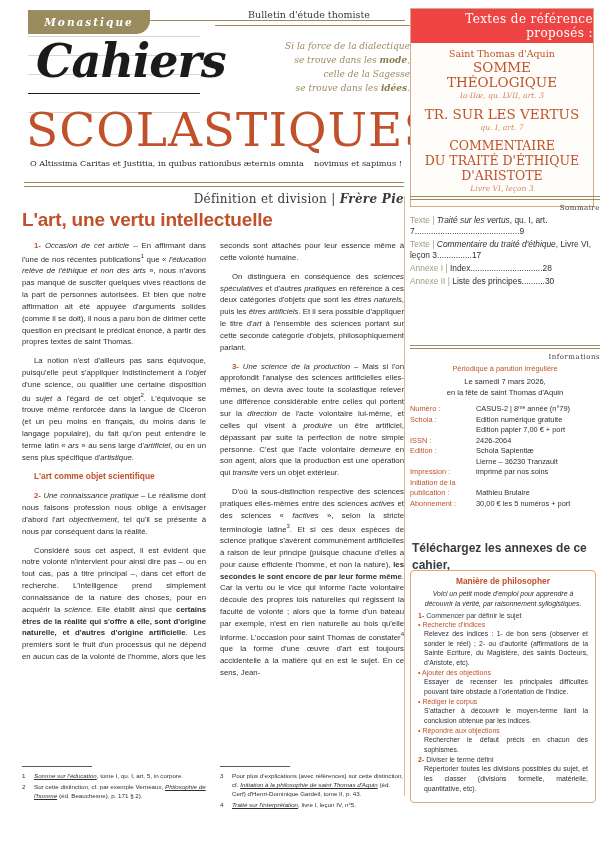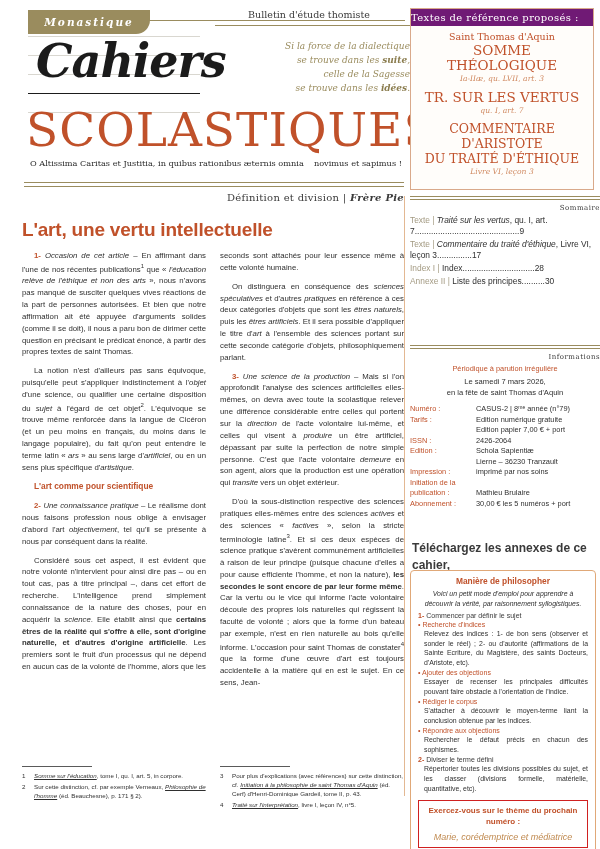--- a/index.html
+++ b/index.html
@@ -143,24 +143,24 @@
 
   
   .article {
     position: absolute;
     left: 22px; top: 192px;
     width: 382px;
   }
   .kicker {
     text-align: right;
     font-family: "DejaVu Serif", serif;
-    font-size: 10px;
+    font-size: 12px;
     color: #3a3a3a;
     letter-spacing: .3px;
-    margin: 0 0 16px 0;
+    margin: 0 0 3px 0;
   }
   .kicker .author { font-style: italic; font-weight: bold; }
   .article-title {
     font-family: "Liberation Sans", sans-serif;
     font-size: 19px;
     font-weight: bold;
     color: #c0512a;
     margin: 2px 0 9px 0;
     letter-spacing: -0.2px;
   }
@@ -224,26 +224,26 @@
   .ref-box {
     position: absolute;
     left: 0; top: 8px;
     width: 184px;
     border: 1.2px solid #d9a98a;
     background: #fffdfa;
     box-sizing: border-box;
     padding: 0 0 6px 0;
   }
   .ref-head {
-    background: #701a75;
+    background: #ef4444;
     color: #ffffff;
     font-family: "DejaVu Serif", serif;
-    font-size: 10px;
+    font-size: 12px;
     letter-spacing: .4px;
-    text-align: left;
+    text-align: right;
     padding: 3px 0;
   }
   .ref-body { text-align: center; padding: 5px 8px 0 8px; }
   .ref-author {
     font-family: "DejaVu Serif", serif;
     color: #c0512a;
     font-size: 9.5px;
     margin-bottom: 1px;
   }
   .ref-work {
@@ -424,21 +424,21 @@
         <i style="top:19px"></i>
         <i style="top:38px"></i>
         <i style="top:57px"></i>
         <i style="top:76px"></i>
     </div>
     <div class="cahiers">Cahiers</div>
     <div class="cahiers-underline"></div>
 
     <div class="epigraph">
       <div>Si la force de la dialectique</div>
-      <div><span>se trouve dans les </span><b>suite</b><span>,</span></div>
+      <div><span>se trouve dans les </span><b>mode</b><span>,</span></div>
       <div>celle de la Sagesse</div>
       <div><span>se trouve dans les </span><b>idées</b><span>.</span></div>
     </div>
 
     <div class="scolastiques">SCOLASTIQUES</div>
     <div class="latin-line">
       <span>O Altissima Caritas et Justitia, in quibus rationibus æternis omnia</span>
       <span>novimus et sapimus !</span>
     </div>
     <div class="double-rule"></div>
@@ -453,21 +453,21 @@
     <div class="cols">
 
       <p>
         <span class="num">1-</span><span> </span><i>Occasion de cet article</i><span> – </span><span>En affirmant dans l'une de nos récentes publications</span><sup>1</sup><span> que « </span><i>l'éducation relève de l'éthique et non des arts</i><span> », nous n'avons pas manqué de susciter quelques vives réactions de la part de personnes autorisées. Et bien que notre affirmation ait été appuyée d'arguments solides (comme il se doit), il nous a paru bon de dirimer cette question en précisant le prédicat énoncé, à partir des propres textes de saint Thomas.</span>
       </p>
 
       <p>
         <span>La notion n'est d'ailleurs pas sans équivoque, puisqu'elle peut s'appliquer indistinctement à l'</span><i>objet</i><span> d'une science, ou qualifier une certaine disposition du </span><i>sujet</i><span> à l'égard de cet objet</span><sup>2</sup><span>. L'équivoque se trouve même renforcée dans la langue de Cicéron (et un peu moins en français, du moins dans le langage populaire), du fait qu'on peut entendre le terme latin « </span><i>ars</i><span> » au sens large d'</span><i>artificiel</i><span>, ou en un sens plus spécifique d'</span><i>artistique</i><span>.</span>
       </p>
 
-      <p class="subhead">L'art comme pour scientifique</p>
+      <p class="subhead">L'art comme objet scientifique</p>
 
       <p>
         <span class="num">2-</span><span> </span><i>Une connaissance pratique</i><span> – </span><span>Le réalisme dont nous faisons profession nous oblige à envisager d'abord l'art </span><i>objectivement</i><span>, tel qu'il se présente à nous par conséquent dans la réalité.</span>
       </p>
 
       <p>
         <span>Considéré sous cet aspect, il est évident que notre volonté n'intervient pour ainsi dire pas – ou en tout cas, pas à titre principal –, dans cet effort de recherche. L'intelligence prend simplement connaissance de la nature des choses, pour en acquérir la </span><i>science</i><span>. Elle établit ainsi que </span><b>certains êtres de la réalité qui s'offre à elle, sont d'origine naturelle, et d'autres d'origine artificielle</b><span>. Les premiers sont le fruit d'un processus qui ne dépend en aucun cas de la volonté de l'homme, alors que les seconds sont attachés pour leur essence même à cette volonté humaine.</span>
       </p>
 
       <p>
@@ -511,58 +511,58 @@
 
     <div class="ref-box">
       <div class="ref-head">Textes de référence proposés :</div>
       <div class="ref-body">
         <div class="ref-author">Saint Thomas d'Aquin</div>
         <div class="ref-work">SOMME THÉOLOGIQUE</div>
         <div class="ref-cit">Ia-IIæ, qu. LVII, art. 3</div>
         <div class="ref-work">TR. SUR LES VERTUS</div>
         <div class="ref-cit">qu. I, art. 7</div>
         <div class="ref-work sm">COMMENTAIRE</div>
+        <div class="ref-work sm">DU TRAITÉ D'ÉTHIQUE</div>
         <div class="ref-work sm">D'ARISTOTE</div>
-        <div class="ref-work sm">DU TRAITÉ D'ÉTHIQUE</div>
         <div class="ref-cit">Livre VI, leçon 3</div>
       </div>
     </div>
 
     <div class="sommaire">
       <div class="sb-rule"></div>
       <div class="sb-section-label">Sommaire</div>
 
       <div class="toc-row">
         <span class="lbl">Texte | </span><i>Traité sur les vertus</i><span>, qu. I, art. 7</span><span>.............................................</span><span>9</span>
       </div>
       <div class="toc-row">
         <span class="lbl">Texte | </span><i>Commentaire du traité d'éthique</i><span>, Livre VI, leçon 3</span><span>...............</span><span>17</span>
       </div>
       <div class="toc-row">
-        <span class="lbl">Index I | </span><span class="ttl">Index</span><span>...............................</span><span>28</span>
+        <span class="lbl">Annexe I | </span><span class="ttl">Index</span><span>...............................</span><span>28</span>
       </div>
       <div class="toc-row">
         <span class="lbl">Annexe II | </span><span class="ttl">Liste des principes</span><span>..........</span><span>30</span>
       </div>
     </div>
 
     <div class="infos">
       <div class="sb-rule"></div>
       <div class="sb-section-label">Informations</div>
       <div class="info-sub">Périodique à parution irrégulière</div>
       <div class="info-date">
         <div>Le samedi 7 mars 2026,</div>
         <div>en la fête de saint Thomas d'Aquin</div>
       </div>
       <div class="kv">
           <span class="k">Numéro :</span>
           <span class="v">CASUS-2 | 8ᵐᵉ année (n°79)</span>
         </div>
       <div class="kv">
-          <span class="k">Tarifs :</span>
+          <span class="k">Schola :</span>
           <span class="v">Edition numérique gratuite</span>
         </div>
       <div class="kv">
           <span class="k"></span>
           <span class="v">Edition papier 7,00 € + port</span>
         </div>
       <div class="kv">
           <span class="k">ISSN :</span>
           <span class="v">2426-2064</span>
         </div>
@@ -623,21 +623,16 @@
       <div class="para">S'attacher à découvrir le moyen-terme liant la conclusion obtenue par les indices.</div>
 
       <div class="bullet">Répondre aux objections</div>
       <div class="para">Rechercher le défaut précis en chacun des sophismes.</div>
 
       <div class="step">
         <span class="sn">2-</span><span> Diviser le terme défini</span>
       </div>
       <div class="para">Répertorier toutes les divisions possibles du sujet, et les classer (divisions formelle, matérielle, quantitative, etc).</div>
 
-      <div class="exercise">
-        <div class="ex-line">Exercez-vous sur le thème du prochain</div>
-        <div class="ex-line">numéro :</div>
-        <div class="ex-theme">Marie, corédemptrice et médiatrice</div>
-      </div>
     </div>
 
   </div>
 </div>
 
 </body></html>

